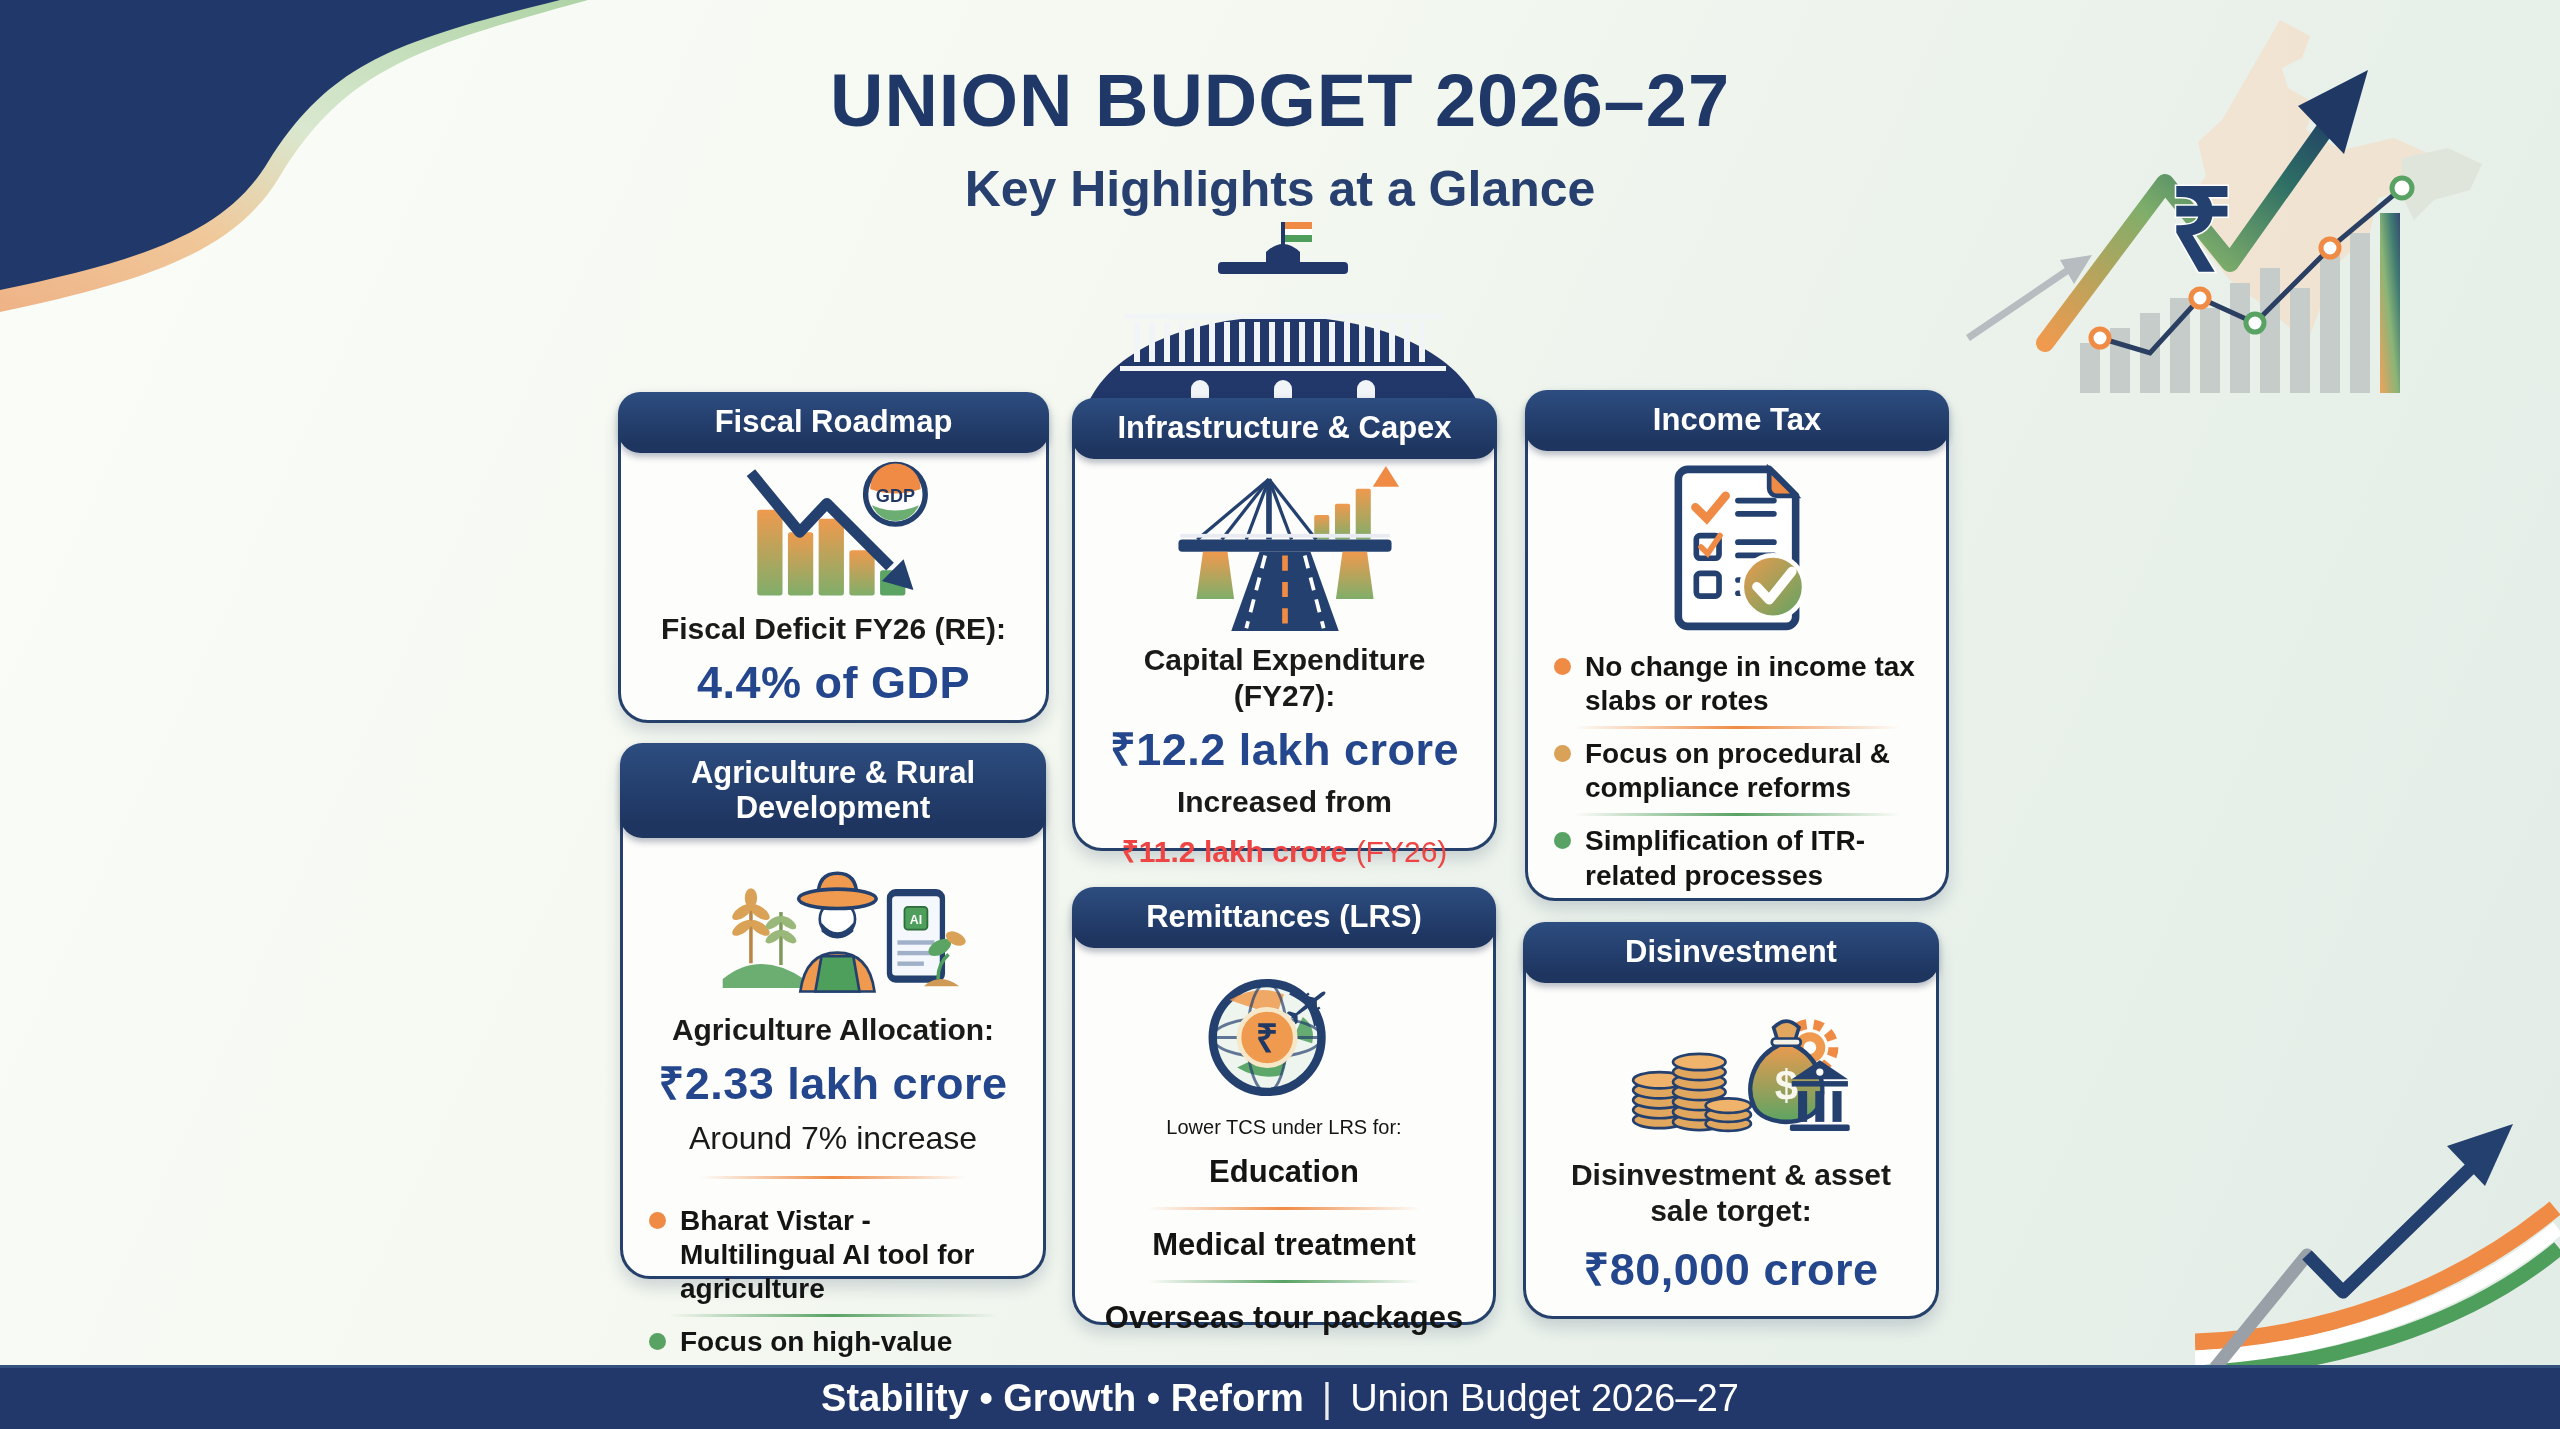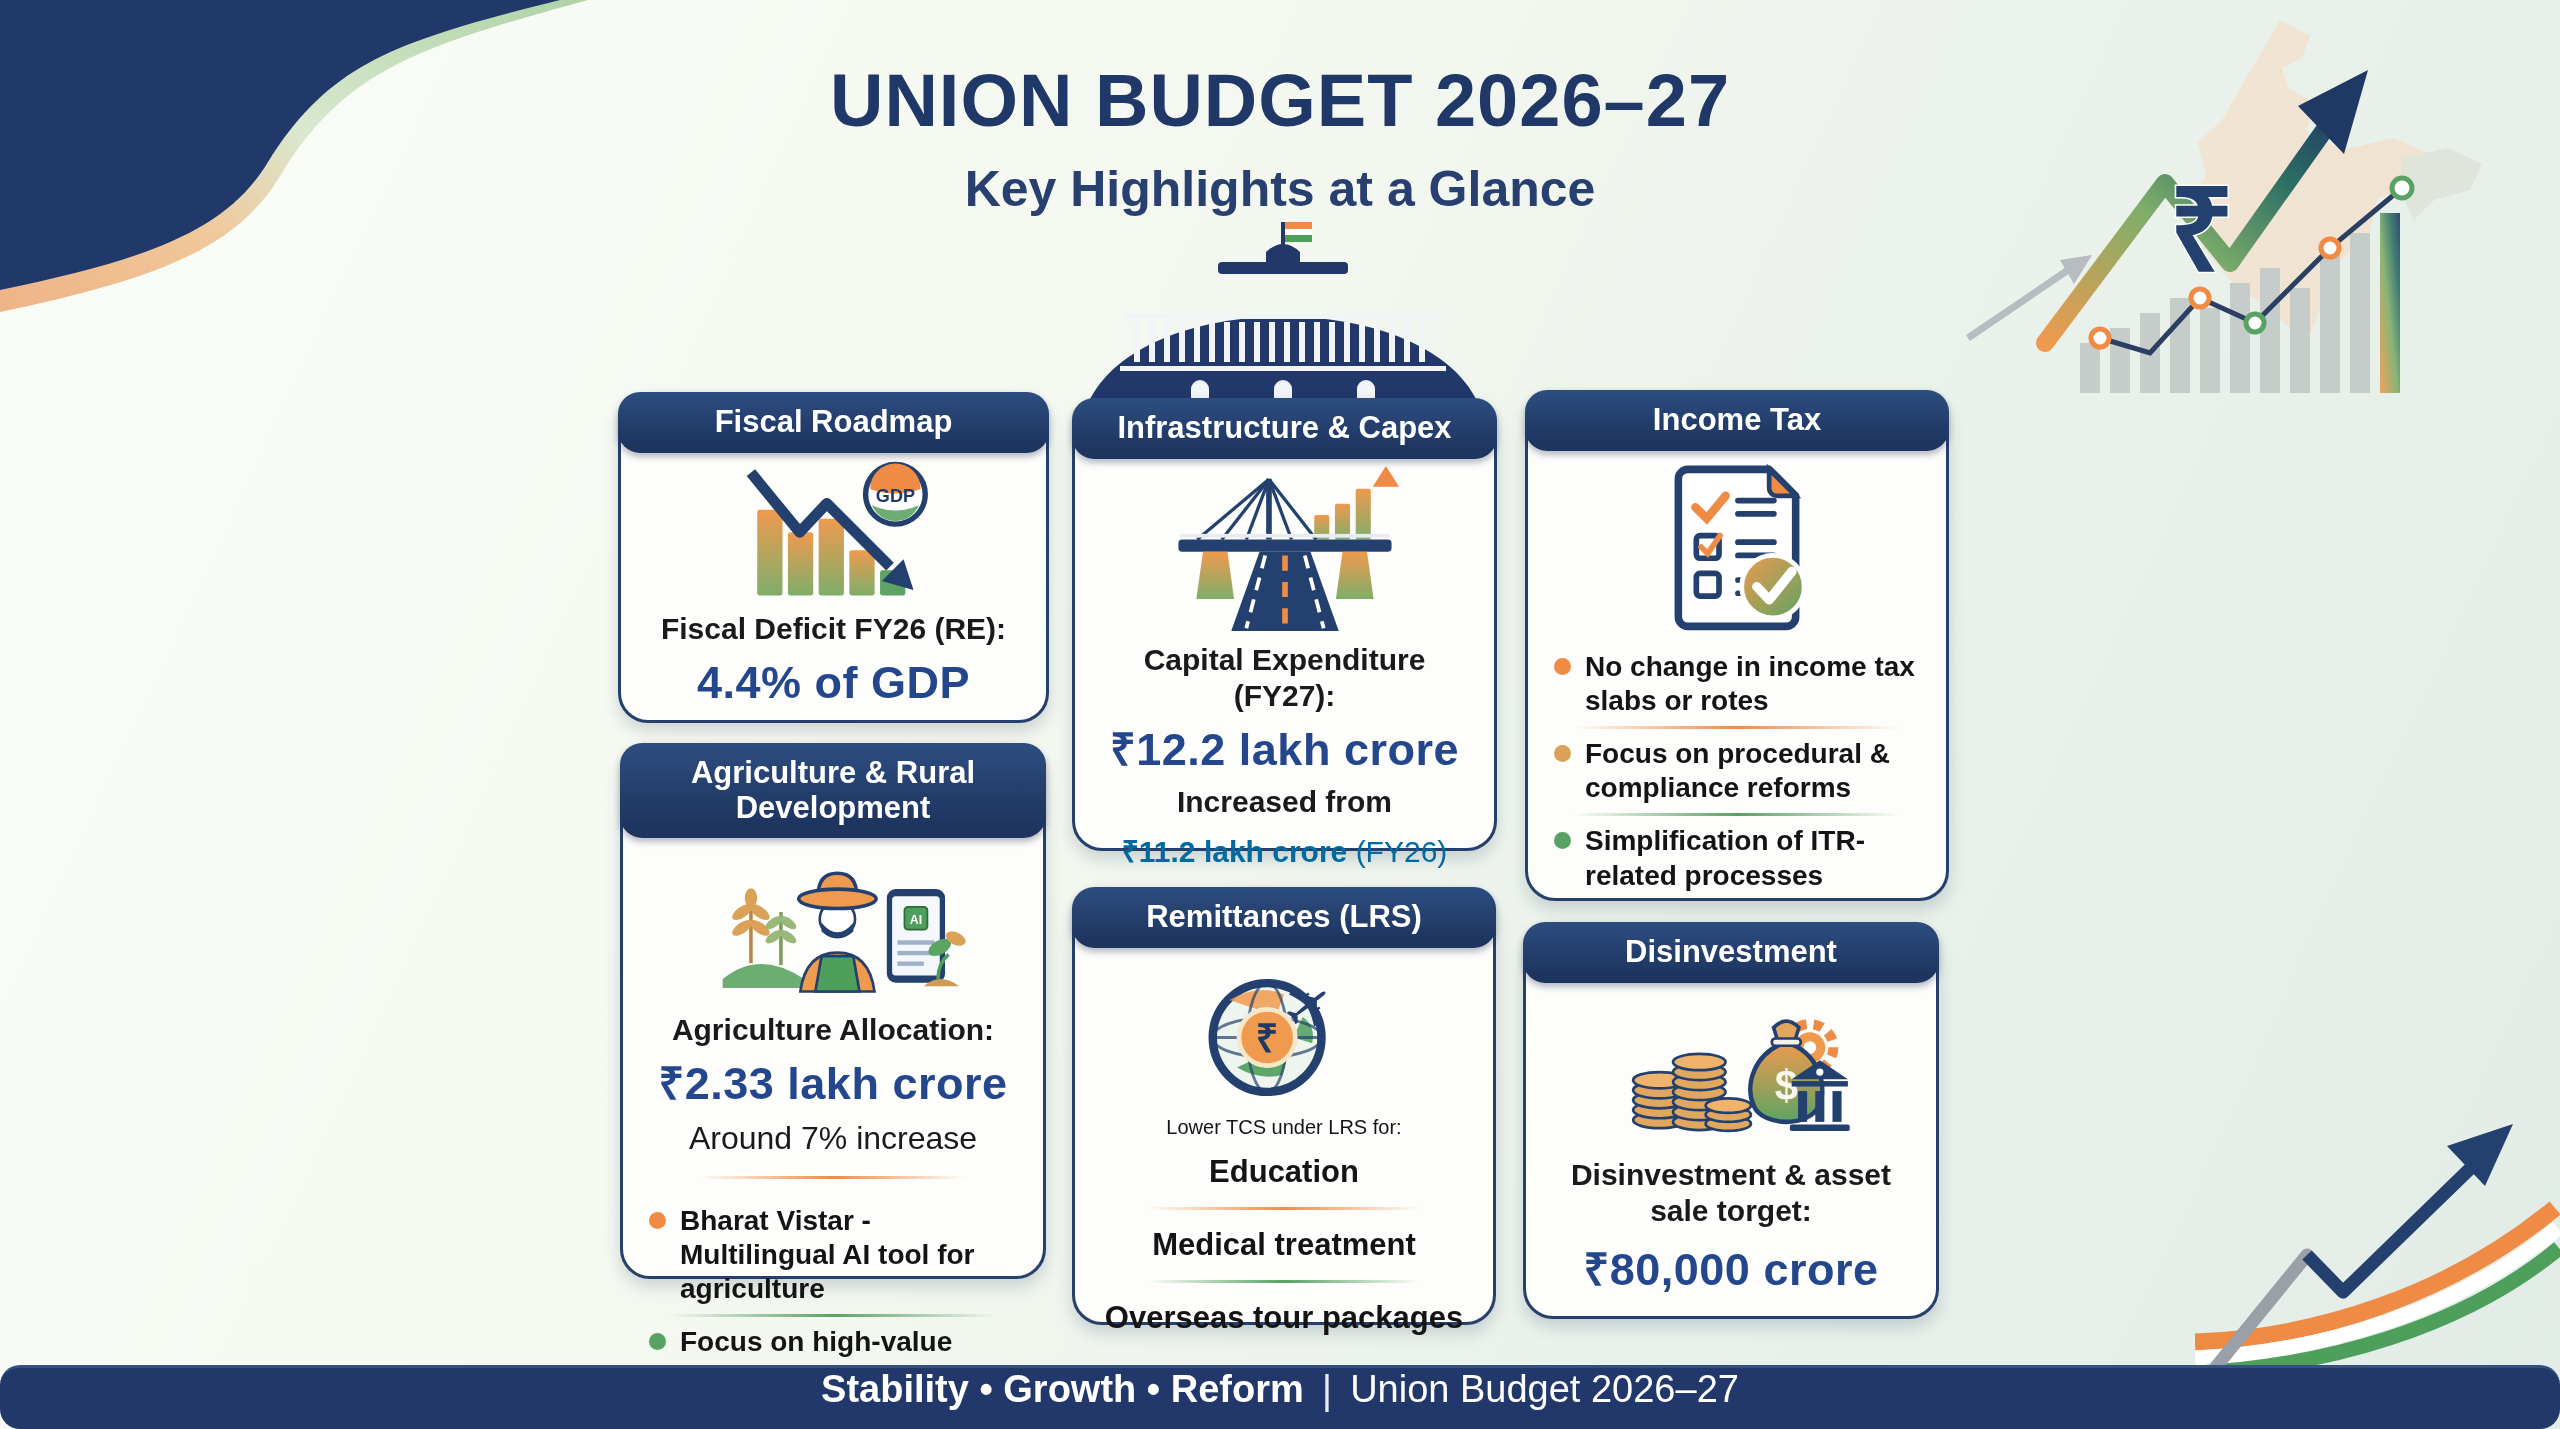--- a/index.html
+++ b/index.html
@@ -31,39 +31,39 @@
     text-align:center;border-radius:22px;margin:-3px;padding:13px 12px;
     box-shadow:0 4px 6px rgba(20,35,70,.3);flex:0 0 auto;
   }
   .card-body{flex:1;display:flex;flex-direction:column;align-items:center;
     justify-content:space-evenly;padding:10px 20px 16px;text-align:center;gap:11px;}
   .icon-row{display:flex;align-items:center;justify-content:center;flex:0 0 auto;}
   .lbl{font-size:30px;font-weight:600;color:#1a1a1a;line-height:1.2;}
   .val{font-size:45px;font-weight:800;color:#24468c;line-height:1.1;letter-spacing:.5px;}
   .subval{font-size:32px;font-weight:400;color:#1a1a1a;}
   .note{font-size:30px;font-weight:700;color:#1a1a1a;}
-  .prev{font-size:30px;font-weight:800;color:#0369a1;}
+  .prev{font-size:30px;font-weight:800;color:#ef4444;}
   .prev .suffix{font-weight:500;}
   .bullets{width:100%;text-align:left;}
   .bullet{display:flex;align-items:flex-start;font-size:28px;font-weight:600;
     color:#141414;line-height:1.22;margin:6px 0;}
   .dot{width:17px;height:17px;border-radius:50%;margin:8px 14px 0 6px;flex:0 0 auto;}
   .dot-orange{background:#ef8b45;}
   .dot-tan{background:#d9a257;}
   .dot-green{background:#58a263;}
   .sep{height:3px;border-radius:2px;margin:8px 26px;}
   .sep-orange{background:linear-gradient(90deg,rgba(239,139,69,0),#ef8b45,rgba(239,139,69,0));}
   .sep-green{background:linear-gradient(90deg,rgba(88,162,99,0),#58a263,rgba(88,162,99,0));}
   .remit-item{font-size:31px;font-weight:600;color:#141414;margin:4px 0;}
   .remit-intro{font-size:20px;font-weight:400;color:#141414;}
   
   .footer{
     left:0;right:0;bottom:0;height:61px;background:#22386b;
-    border-top:3px solid #34507f;display:flex;justify-content:center;
-    color:#fff;font-size:38px;z-index:8;border-radius:20px;
+    border-top:3px solid #34507f;display:flex;align-items:center;justify-content:center;
+    color:#fff;font-size:38px;z-index:8;
   }
   .footer .bold{font-weight:800;}
   .footer .pipe{font-weight:300;opacity:.9;margin:0 18px;font-size:40px;}
   .footer .reg{font-weight:500;}
   .deco{pointer-events:none;}
 </style>
 </head>
 <body>
 
 <div class="canvas">

